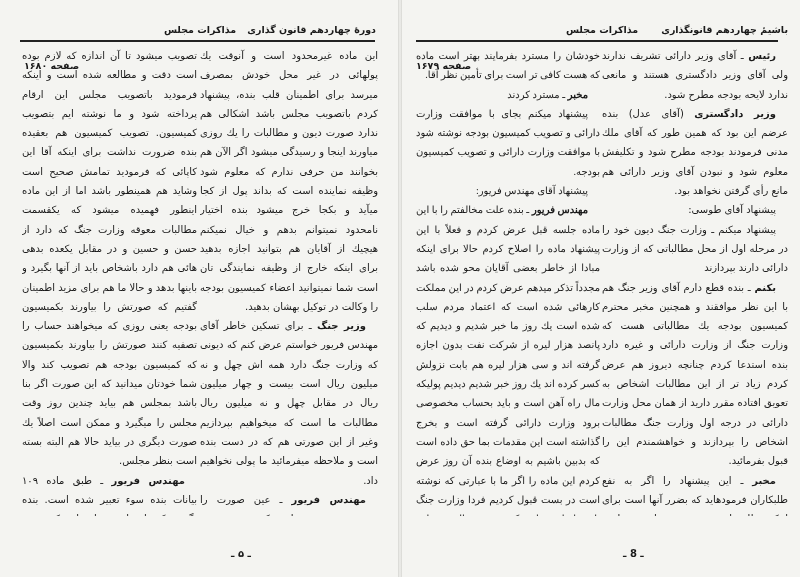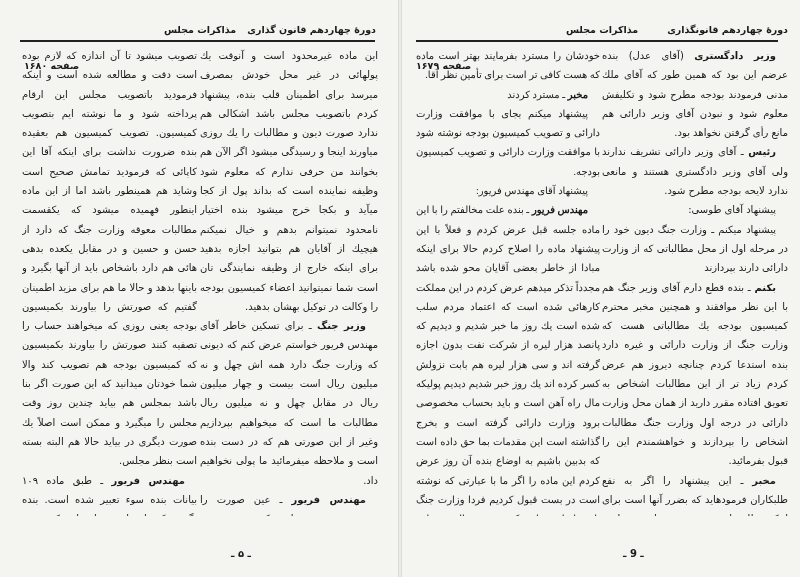--- a/index.html
+++ b/index.html
@@ -69,40 +69,40 @@
 
     </div>
 
     <div class="folio">ـ ۵ ـ</div>
   </div>
 
   <div class="gutter"></div>
 
   <div class="page right">
     <div class="header">
-      <span class="h-term">دورهٔ چهاردهم قانونگذاری</span>
+      <span class="h-term">باشیمٔ چهاردهم قانونگذاری</span>
       <span class="h-title">مذاکرات مجلس</span>
       <span class="h-pageno">صفحه ۱۶۷۹</span>
     </div>
     <div class="rule"></div>
 
     <div class="col c-right">
+      <p><b>رئیس</b> <span>ـ آقای وزیر دارائی تشریف ندارند ولی آقای وزیر دادگستری هستند و مانعی ندارد لایحه بودجه مطرح شود.</span></p>
       <p><b>وزیر دادگستری</b> <span>(آقای عدل) بنده عرضم این بود که همین طور که آقای ملك مدنی فرمودند بودجه مطرح شود و تکلیفش معلوم شود و نبودن آقای وزیر دارائی هم مانع رأی گرفتن نخواهد بود.</span></p>
-      <p><b>رئیس</b> <span>ـ آقای وزیر دارائی تشریف ندارند ولی آقای وزیر دادگستری هستند و مانعی ندارد لایحه بودجه مطرح شود.</span></p>
       <p><b></b><span>پیشنهاد آقای طوسی:</span></p>
       <p><b></b><span>پیشنهاد میکنم ـ وزارت جنگ دیون خود را در مرحله اول از محل مطالباتی که از وزارت دارائی دارند بپردازند</span></p>
       <p><b>بکنم</b> <span>ـ بنده قطع دارم آقای وزیر جنگ هم با این نظر موافقند و همچنین مخبر محترم کمیسیون بودجه یك مطالباتی هست که وزارت جنگ از وزارت دارائی و غیره دارد بنده استدعا کردم چنانچه دیروز هم عرض کردم زیاد تر از این مطالبات اشخاص به تعویق افتاده مقرر دارید از همان محل وزارت دارائی در درجه اول وزارت جنگ مطالبات اشخاص را بپردازند و خواهشمندم این را قبول بفرمائید.</span></p>
       <p><b>مخبر</b> <span>ـ این پیشنهاد را اگر به نفع طلبکاران فرمودهاید که بضرر آنها است برای اینکه مطابق این صورت پنج میلیون تومانش خیلی سریع الوصول است که در سال ۲۳ وصول میشود و از این محل اگر طلب طلبکارها را بپردازند بهتر است چون طلب مالیه ممکن است یك قدری به تعویق بیفتد.</span></p>
 
     </div>
 
     <div class="col c-left">
       <p class="ni"><b></b><span>خودشان را مسترد بفرمایند بهتر است ماده که هست کافی تر است برای تأمین نظر آقا.</span></p>
       <p><b>مخبر</b> <span>ـ مسترد کردند</span></p>
       <p><b></b><span>پیشنهاد میکنم بجای با موافقت وزارت دارائی و تصویب کمیسیون بودجه نوشته شود با موافقت وزارت دارائی و تصویب کمیسیون بودجه.</span></p>
       <p><b></b><span>پیشنهاد آقای مهندس فریور:</span></p>
       <p><b>مهندس فریور</b> <span>ـ بنده علت مخالفتم را با این ماده جلسه قبل عرض کردم و فعلاً با این پیشنهاد ماده را اصلاح کردم حالا برای اینکه مبادا از خاطر بعضی آقایان محو شده باشد مجدداً تذکر میدهم عرض کردم در این مملکت کارهائی شده است که اعتماد مردم سلب شده است یك روز ما خبر شدیم و دیدیم که پانصد هزار لیره از شرکت نفت بدون اجازه گرفته اند و سی هزار لیره هم بابت نزولش کسر کرده اند یك روز خبر شدیم دیدیم پولیکه مال راه آهن است و باید بحساب مخصوصی برود وزارت دارائی گرفته است و بخرج گذاشته است این مقدمات بما حق داده است که بدبین باشیم به اوضاع بنده آن روز عرض کردم این ماده را اگر ما با عبارتی که نوشته است در بست قبول کردیم فردا وزارت جنگ بابت اسلحه هائی که بیست سال میخواهد تفت ما برای خرید آن مصرف شد و تمام انبارها و مخازن شمال شهر پر بود و بعد از وقایع ۲۰ شهریور برسم علی الحساب تحویل متفقین دادیم اگر پول آنها را گرفت از وزارت دارائی و برای فلان ساختمان و فلان مصرف بکار زد که دیگر حق اعتراض نداریم زیرا در یك ماده در بست بهش اجازه داده ایم این را بایستی مراقب باشیم حالا وقتیکه آقایان میآیند و دفاع میکنند میگویند که هفتصد تومان پول یخ بوشهر است من که هفتصد تومان یخ بوشهر را حرفی ندارم بعد فلان مقاطعه کاری که قرار بوده است آجر تحویل بدهد و بیست هزار تومان پیش قسط گرفته و آجر تحویل نداده است میگوید من میخواهم این بیست هزار تومان را بگیرم و صرف یخ بوشهر و نخود لوبیای فلان هنگ بکنم بنابر این</span></p>
     </div>
 
-    <div class="folio">ـ 9 ـ</div>
+    <div class="folio">ـ 8 ـ</div>
   </div>
 
 </div>
 
 </body></html>

